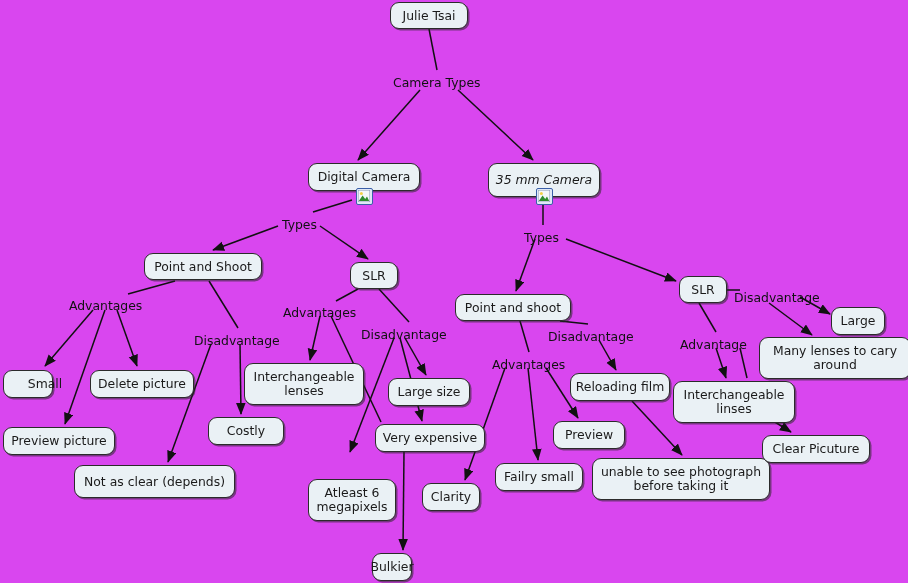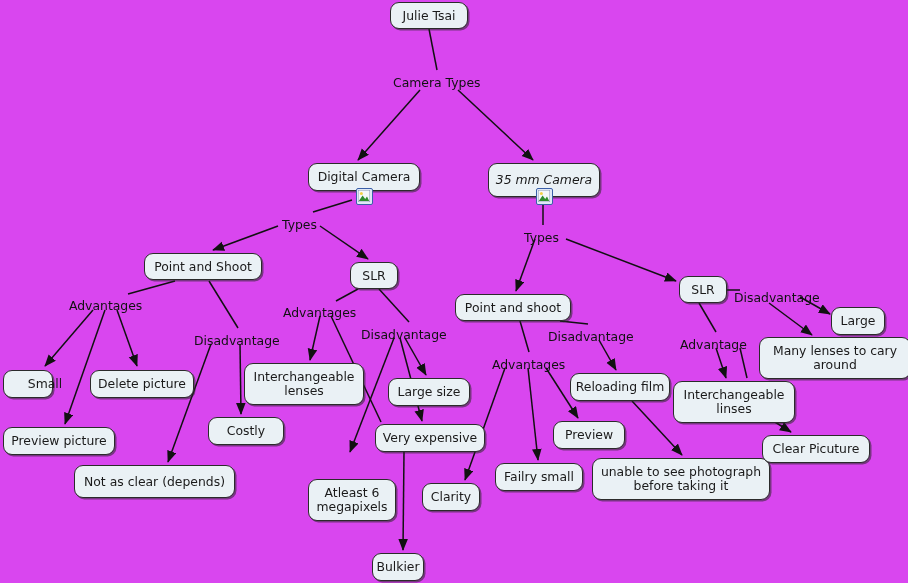--- a/index.html
+++ b/index.html
@@ -139,21 +139,21 @@
       <div class="node" style="left: 90px; top: 370px; width: 104px; height: 28px;"><span>Delete picture</span></div>
       <div class="node" style="left: 3px; top: 427px; width: 112px; height: 28px;"><span>Preview picture</span></div>
       <div class="node" style="left: 208px; top: 417px; width: 76px; height: 28px; text-align: right;"><span>Costly</span></div>
       <div class="node" style="left: 74px; top: 465px; width: 161px; height: 33px;"><span>Not as clear (depends)</span></div>
       <div class="node" style="left: 244px; top: 363px; width: 120px; height: 42px;"><span>Interchangeable
 lenses</span></div>
       <div class="node" style="left: 388px; top: 378px; width: 82px; height: 28px;"><span>Large size</span></div>
       <div class="node" style="left: 375px; top: 424px; width: 110px; height: 28px;"><span>Very expensive</span></div>
       <div class="node" style="left: 308px; top: 455px; width: 88px; height: 42px; margin-top: 24px;"><span>Atleast 6
 megapixels</span></div>
-      <div class="node" style="left: 372px; top: 553px; width: 52px; height: 28px;"><span>Bulkier</span></div>
+      <div class="node" style="left: 372px; top: 553px; width: 40px; height: 28px;"><span>Bulkier</span></div>
       <div class="node" style="left: 422px; top: 483px; width: 58px; height: 28px; justify-content: center;"><span>Clarity</span></div>
       <div class="node" style="left: 455px; top: 294px; width: 116px; height: 27px;"><span>Point and shoot</span></div>
       <div class="node" style="left: 679px; top: 276px; width: 48px; height: 27px;"><span>SLR</span></div>
       <div class="node" style="left: 570px; top: 373px; width: 100px; height: 28px;"><span>Reloading film</span></div>
       <div class="node" style="left: 553px; top: 421px; width: 72px; height: 28px;"><span>Preview</span></div>
       <div class="node" style="left: 495px; top: 463px; width: 88px; height: 28px;"><span>Failry small</span></div>
       <div class="node" style="left: 592px; top: 458px; width: 178px; height: 42px;"><span>unable to see photograph
 before taking it</span></div>
       <div class="node" style="left: 673px; top: 381px; width: 122px; height: 42px;"><span>Interchangeable
 linses</span></div>

